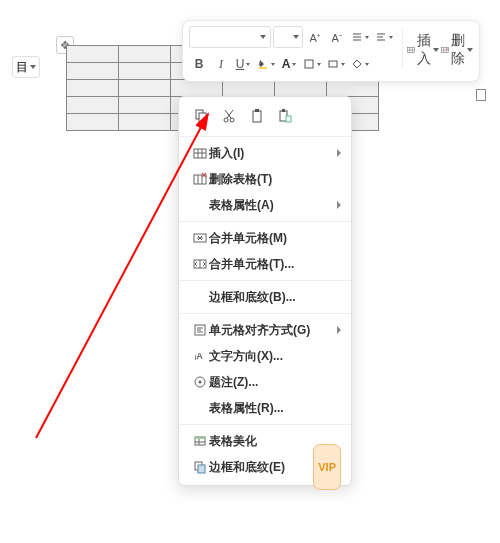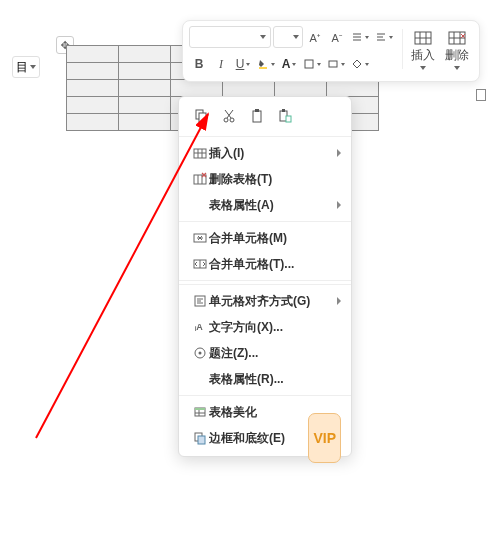--- a/index.html
+++ b/index.html
@@ -17,34 +17,34 @@
 .toolbar-left { display: flex; flex-direction: column; gap: 3px; flex: 1; }
 .toolbar-row { display: flex; align-items: center; gap: 2px; height: 24px; }
 .font-select { width: 82px; height: 22px; border: 1px solid #ddd; border-radius: 3px; background: #fff; display: flex; align-items: center; padding: 0 4px; position: relative; }
 .font-select::after { content: ""; border-left: 3px solid transparent; border-right: 3px solid transparent; border-top: 4px solid #666; position: absolute; right: 4px; }
 .size-select { width: 30px; height: 22px; border: 1px solid #ddd; border-radius: 3px; background: #fff; display: flex; align-items: center; justify-content: flex-end; padding-right: 3px; }
 .size-select::after { content: ""; border-left: 3px solid transparent; border-right: 3px solid transparent; border-top: 4px solid #666; }
 .tbtn { min-width: 20px; height: 22px; display: flex; align-items: center; justify-content: center; border-radius: 3px; cursor: pointer; color: #555; padding: 0 2px; }
 .tbtn-dd::after { content: ""; border-left: 2px solid transparent; border-right: 2px solid transparent; border-top: 3px solid #666; margin-left: 2px; }
 .divider-v { width: 1px; height: 40px; background: #eee; margin: 4px 4px; }
 .toolbar-right { display: flex; gap: 2px; align-items: flex-start; padding-top: 2px; }
-.vbtn { display: flex; flex-direction: column; align-items: center; justify-content: center; width: 32px; height: 46px; cursor: pointer; border-radius: 3px; font-size: 12px; color: #444; gap: 2px; }
+.vbtn { display: flex; align-items: center; justify-content: center; width: 32px; height: 46px; cursor: pointer; border-radius: 3px; font-size: 14px; color: #444; gap: 2px; }
 .vbtn::after { content: ""; border-left: 3px solid transparent; border-right: 3px solid transparent; border-top: 4px solid #666; }
 
 .edit-handle { position: absolute; left: 476px; top: 89px; width: 10px; height: 12px; border: 1px solid #888; background: #fff; }
 
 .ctx-menu { position: absolute; left: 178px; top: 96px; width: 174px; background: #fff; border: 1px solid #e0e0e0; border-radius: 6px; box-shadow: 0 4px 16px rgba(0,0,0,.15); padding: 5px 0; font-weight: bold; }
 .ctx-iconbar { display: flex; gap: 8px; padding: 4px 12px 7px 12px; }
 .ctx-ibtn { width: 20px; height: 20px; display: flex; align-items: center; justify-content: center; cursor: pointer; color: #555; }
 .ctx-sep { height: 1px; background: #eee; margin: 3px 0; }
 .ctx-item { display: flex; align-items: center; height: 26px; padding: 0 10px 0 12px; cursor: pointer; color: #333; position: relative; }
 .ctx-icon { width: 18px; height: 18px; display: flex; align-items: center; justify-content: center; color: #666; flex-shrink: 0; }
 .ctx-label { flex: 1; font-size: 12px; }
 .ctx-arrow { width: 0; height: 0; border-top: 4px solid transparent; border-bottom: 4px solid transparent; border-left: 4px solid #888; }
-.vip-badge { font-size: 14px; background: #ffe8cc; color: #e6941a; border: 1px solid #f0c080; border-radius: 7px; padding: 16px 4px; margin-left: 16px; }
+.vip-badge { font-size: 11px; background: #ffe8cc; color: #e6941a; border: 1px solid #f0c080; border-radius: 7px; padding: 16px 4px; margin-left: 16px; }
 
 .arrow-annotation { position: absolute; left: 0; top: 0; pointer-events: none; }
 </style>
 </head>
 <body>
 
 <div class="page-indicator">
     <span>目</span>
   </div>
 
@@ -237,20 +237,24 @@
   <div class="ctx-item">
     <div class="ctx-icon">
         <svg width="14" height="14" viewBox="0 0 14 14">
           <rect x="1" y="3" width="12" height="8" fill="none" stroke="#666"></rect>
           <path d="M7 3v8M3 7l-1 0M11 7l1 0M4 5l-2 2 2 2M10 5l2 2-2 2" stroke="#666" fill="none"></path>
         </svg>
       </div>
     <span class="ctx-label">合并单元格(T)...</span>
   </div>
   <div class="ctx-sep"></div>
+  <div class="ctx-item">
+    <div class="ctx-icon"></div>
+    <span class="ctx-label">边框和底纹(B)...</span>
+  </div>
   <div class="ctx-sep"></div>
   <div class="ctx-item">
     <div class="ctx-icon">
         <svg width="14" height="14" viewBox="0 0 14 14">
           <rect x="2" y="2" width="10" height="10" fill="none" stroke="#666"></rect>
           <path d="M4 5h6M4 7h4M4 9h6" stroke="#666"></path>
         </svg>
       </div>
     <span class="ctx-label">单元格对齐方式(G)</span>
     <div class="ctx-arrow"></div>

